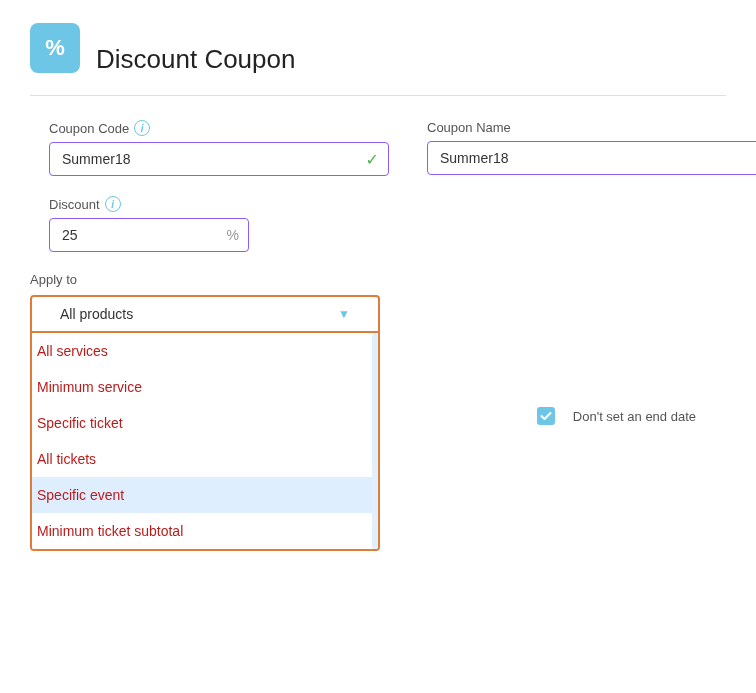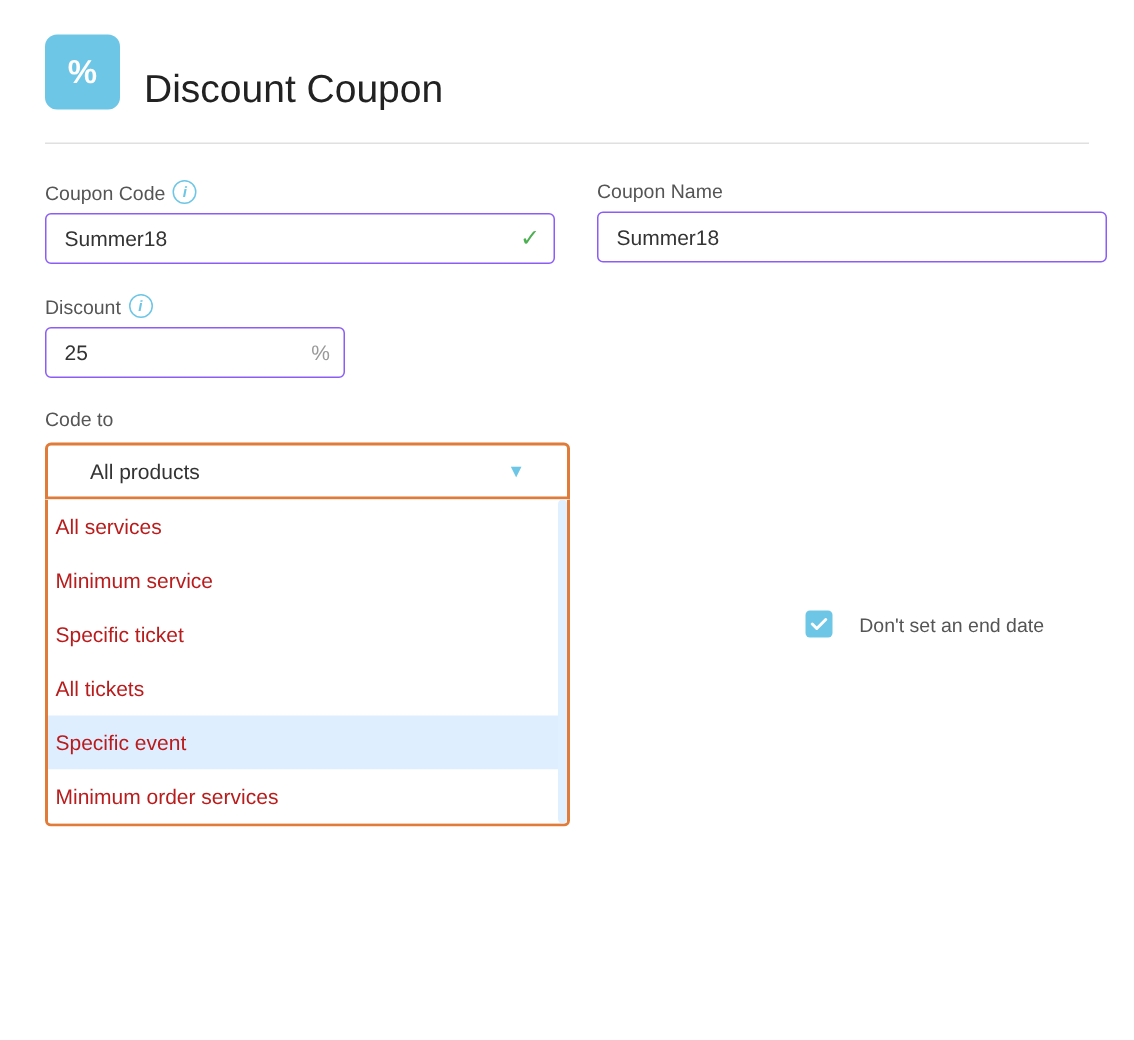--- a/index.html
+++ b/index.html
@@ -40,22 +40,23 @@
 
     .divider {
       border: none;
       border-top: 1px solid #e0e0e0;
       margin: 10px 0 24px 0;
     }
 
     
     .form-row {
       display: flex;
-      gap: 28px;
+      gap: 38px;
       margin-bottom: 20px;
+      margin-left: 19px;
     }
     .form-group {
       display: flex;
       flex-direction: column;
       gap: 6px;
     }
 
     label {
       font-size: 13px;
       color: #555;
@@ -251,34 +252,34 @@
       <span class="info-icon">i</span>
     </label>
     <div class="discount-input-wrapper">
       <input type="number" value="25" style="">
       <span class="percent-symbol">%</span>
     </div>
   </div>
 </div>
 
 <div class="apply-to-section">
-  <div class="apply-to-label">Code to</div>
+  <div class="apply-to-label">Apply to</div>
 
   <div class="dropdown-trigger">
     <span>All products</span>
     <span class="chevron-down">▼</span>
   </div>
 
   <div class="dropdown-menu">
     <div class="dropdown-item">All services</div>
     <div class="dropdown-item">Minimum service</div>
     <div class="dropdown-item">Specific ticket</div>
     <div class="dropdown-item">All tickets</div>
     <div class="dropdown-item highlighted">Specific event</div>
-    <div class="dropdown-item">Minimum order services</div>
+    <div class="dropdown-item">Minimum ticket subtotal</div>
     <div class="dropdown-scroll-indicator"></div>
   </div>
 </div>
 
 <div style="display: flex; justify-content: flex-end; margin-top: -180px; padding-right: 30px;">
   <div class="checkbox-row">
     <div class="checkbox-custom">
       <svg viewBox="0 0 12 12" fill="none">
         <polyline points="1.5,6 4.5,9 10.5,3" stroke="white" stroke-width="2" stroke-linecap="round" stroke-linejoin="round"></polyline>
       </svg>

